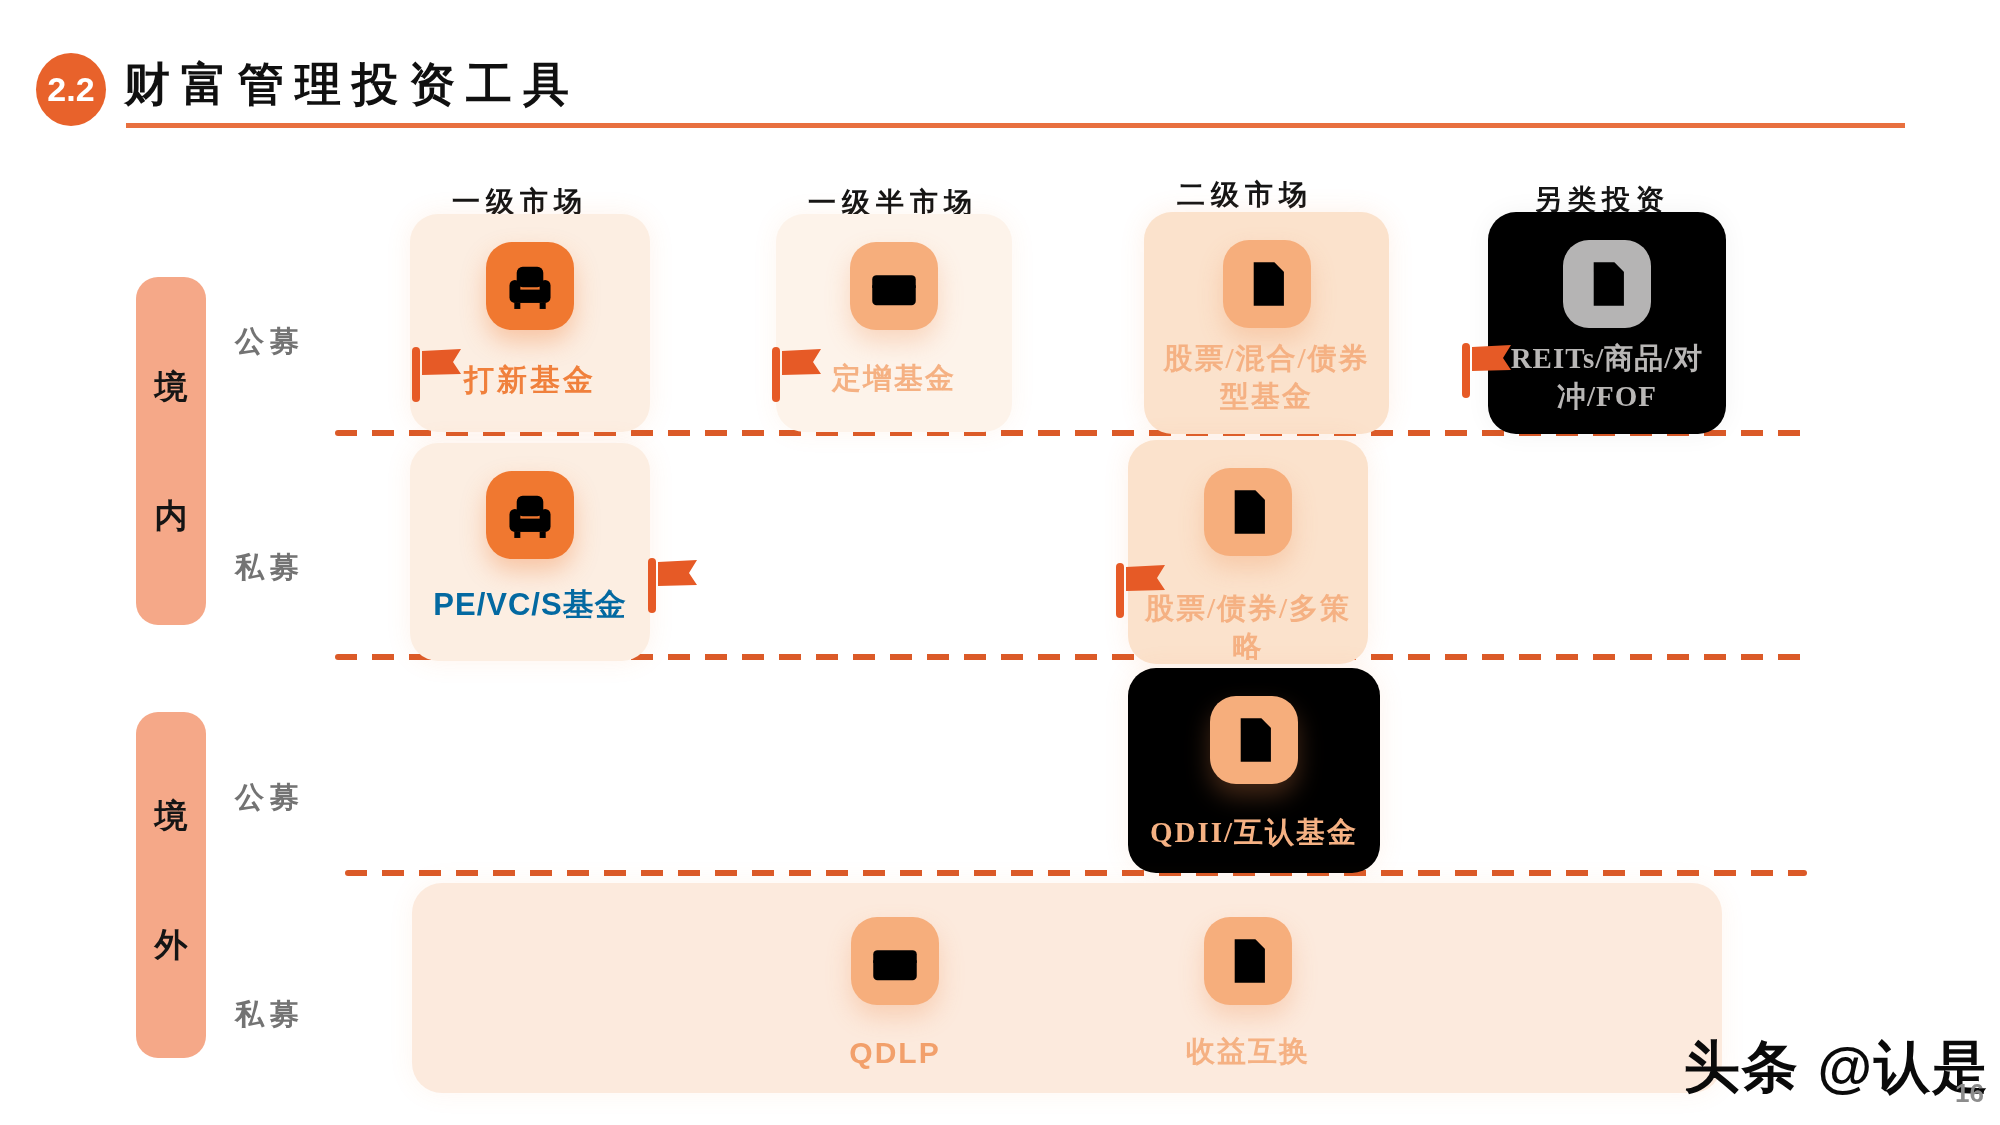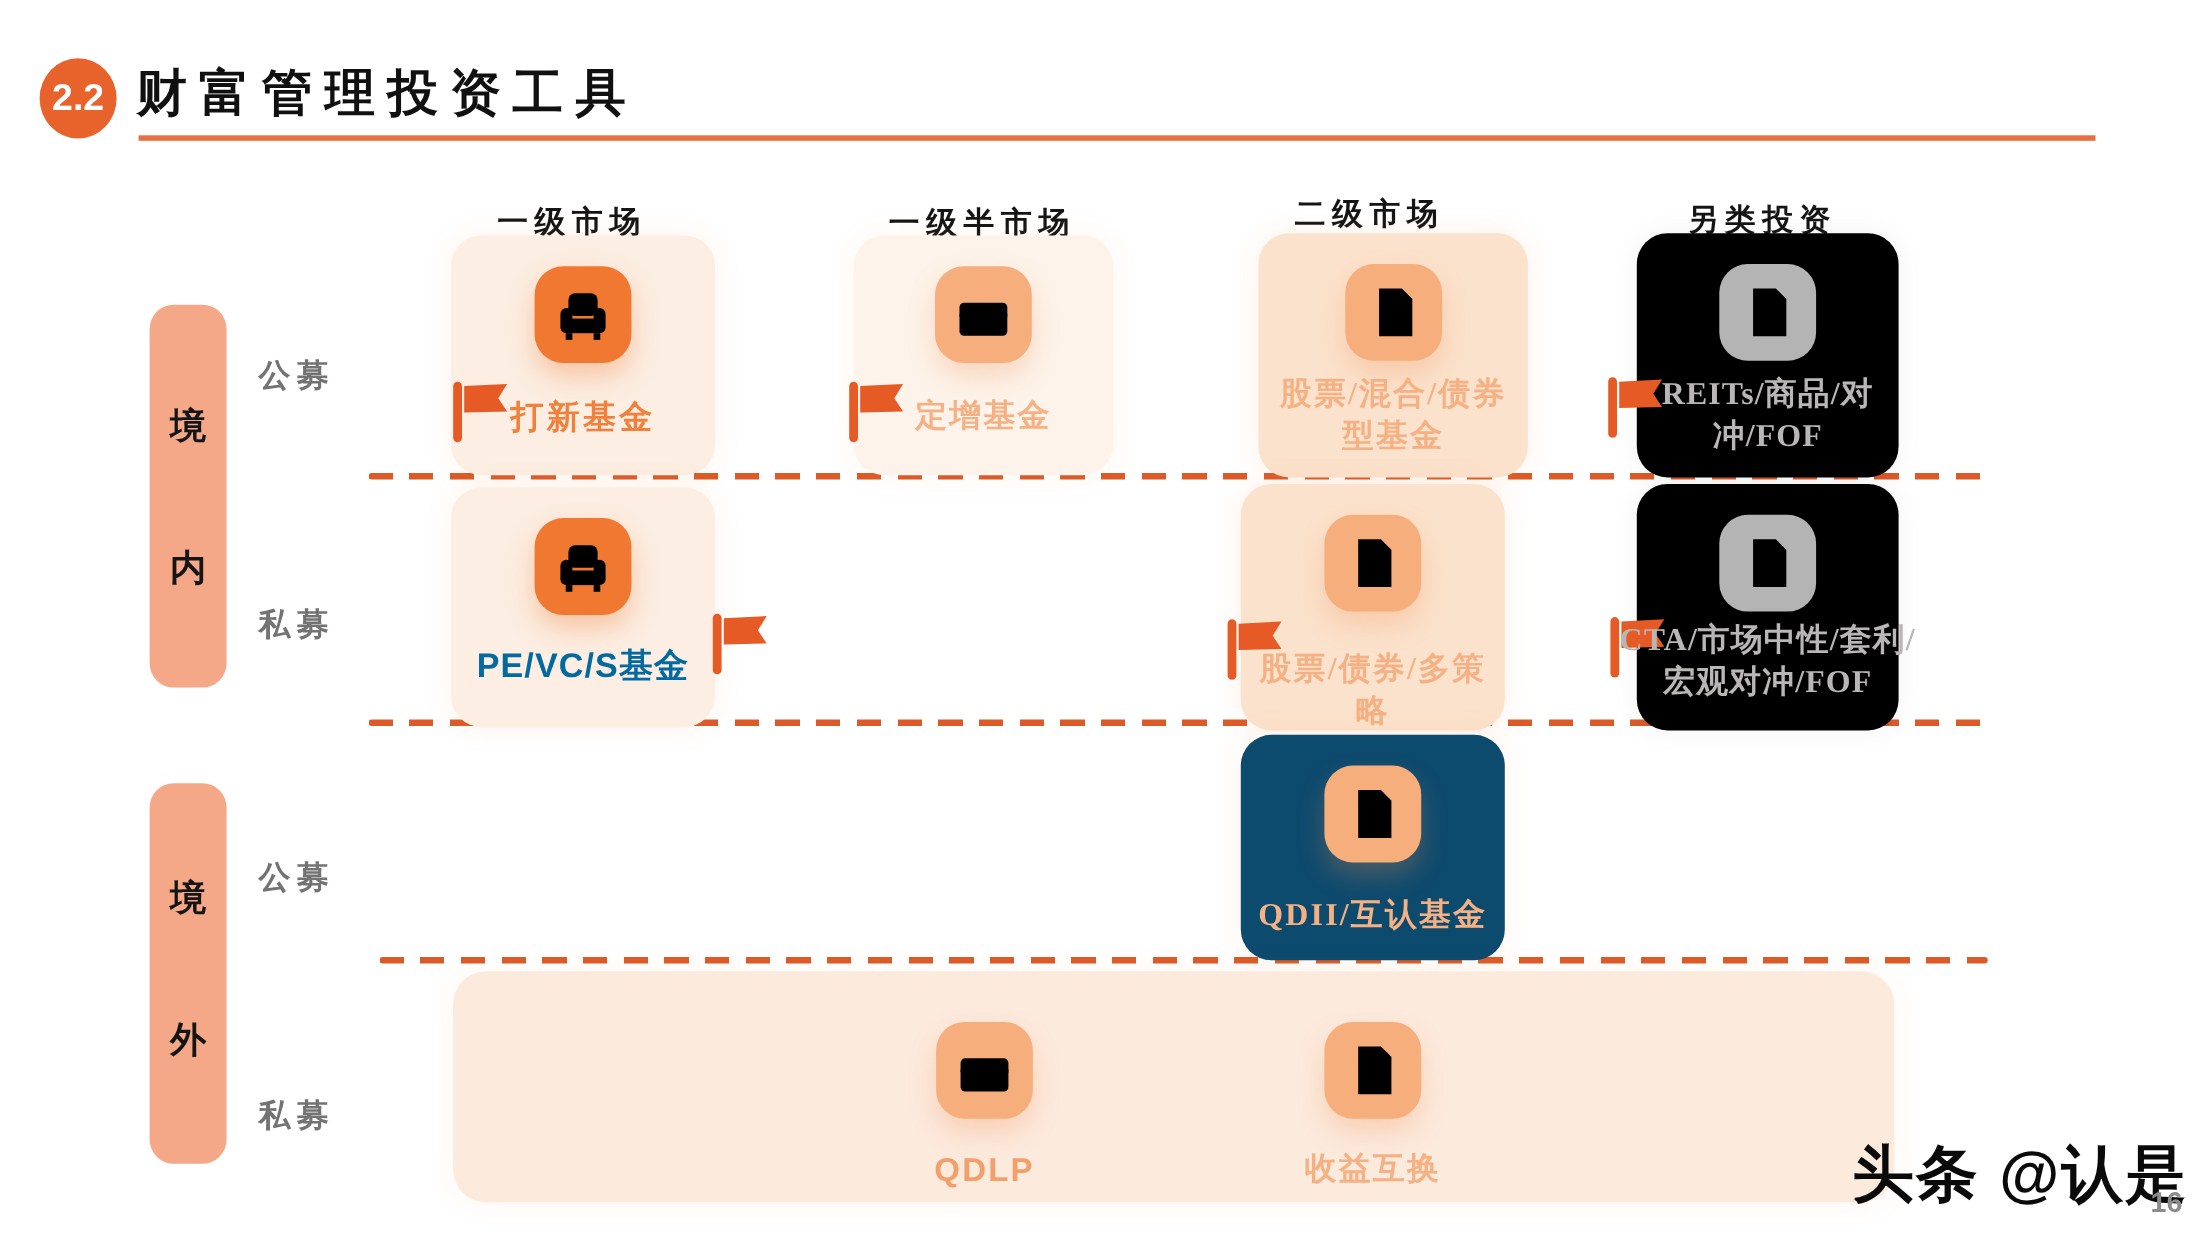--- a/index.html
+++ b/index.html
@@ -46,33 +46,33 @@
     background:repeating-linear-gradient(90deg,#DB5A28 0,#DB5A28 22px,transparent 22px,transparent 37px);
   }
   #dash1{left:335px;top:430px;width:1468px;}
   #dash2{left:335px;top:654px;width:1468px;}
   #dash3{left:345px;top:870px;width:1462px;}
   
   .card{position:absolute;border-radius:28px;}
   .card.peach{background:#FCEEE2;box-shadow:0 0 26px rgba(243,140,70,0.10);}
   .card.peach-lighter{background:#FDF3EA;box-shadow:0 0 26px rgba(243,140,70,0.08);}
   .card.peach-deep{background:#FBE2CC;box-shadow:0 0 26px rgba(243,140,70,0.12);}
-  .card.peach-mid{background:#0c4a6e;box-shadow:0 0 26px rgba(243,140,70,0.10);}
+  .card.peach-mid{background:#000000;box-shadow:0 0 26px rgba(243,140,70,0.10);padding-left:12px;}
   .card.gray{background:#000000;box-shadow:0 0 26px rgba(0,0,0,0.05);}
   #card1{left:410px;top:214px;width:240px;height:218px;}
   #card2{left:776px;top:214px;width:236px;height:218px;}
   #card3{left:1144px;top:212px;width:245px;height:222px;}
   #card4{left:1488px;top:212px;width:238px;height:222px;}
   #card5{left:410px;top:443px;width:240px;height:218px;}
   #card6{left:1128px;top:440px;width:240px;height:224px;}
   #card7{left:1488px;top:440px;width:238px;height:224px;}
   #card8{left:1128px;top:668px;width:240px;height:205px;}
   #band{left:412px;top:883px;width:1310px;height:210px;background:#FCEADD;border-radius:30px;
         position:absolute;box-shadow:0 0 26px rgba(243,140,70,0.08);}
-  .band-item{position:absolute;top:12px;width:240px;height:100%;}
+  .band-item{position:absolute;top:0;width:240px;height:100%;}
   #band-item1{left:363px;} #band-item2{left:716px;}
   
   .iconsq{
     position:absolute;left:50%;transform:translateX(-50%);top:28px;width:88px;height:88px;
     border-radius:26px;display:flex;align-items:center;justify-content:center;
   }
   .band-item .iconsq{top:34px;}
   .iconsq svg{width:58px;height:58px;display:block;}
   .iconsq.v-strong{background:#F07830;color:#F07830;box-shadow:0 12px 24px rgba(240,120,48,0.35);}
   .iconsq.v-light{background:#F6AE7C;color:#F6AE7C;box-shadow:0 12px 24px rgba(240,140,80,0.28);}
@@ -246,33 +246,20 @@
         </svg>
       </span>
     <span class="flag">
         <svg viewBox="0 0 58 64">
           <use href="#def-flag"></use>
         </svg>
       </span>
     <div class="card-label t-light">股票/债券/多策略</div>
   </div>
 
-  <div class="card gray" id="card7">
-    <span class="iconsq v-gray">
-        <svg viewBox="0 0 48 48">
-          <use href="#def-pptfile"></use>
-        </svg>
-      </span>
-    <span class="flag">
-        <svg viewBox="0 0 58 64">
-          <use href="#def-flag"></use>
-        </svg>
-      </span>
-    <div class="card-label t-gray">CTA/市场中性/套利/宏观对冲/FOF</div>
-  </div>
 
   <div class="card peach-mid" id="card8">
     <span class="iconsq v-light">
         <svg viewBox="0 0 48 48">
           <use href="#def-pptfile"></use>
         </svg>
       </span>
     <div class="card-label t-light">QDII/互认基金</div>
   </div>
 

